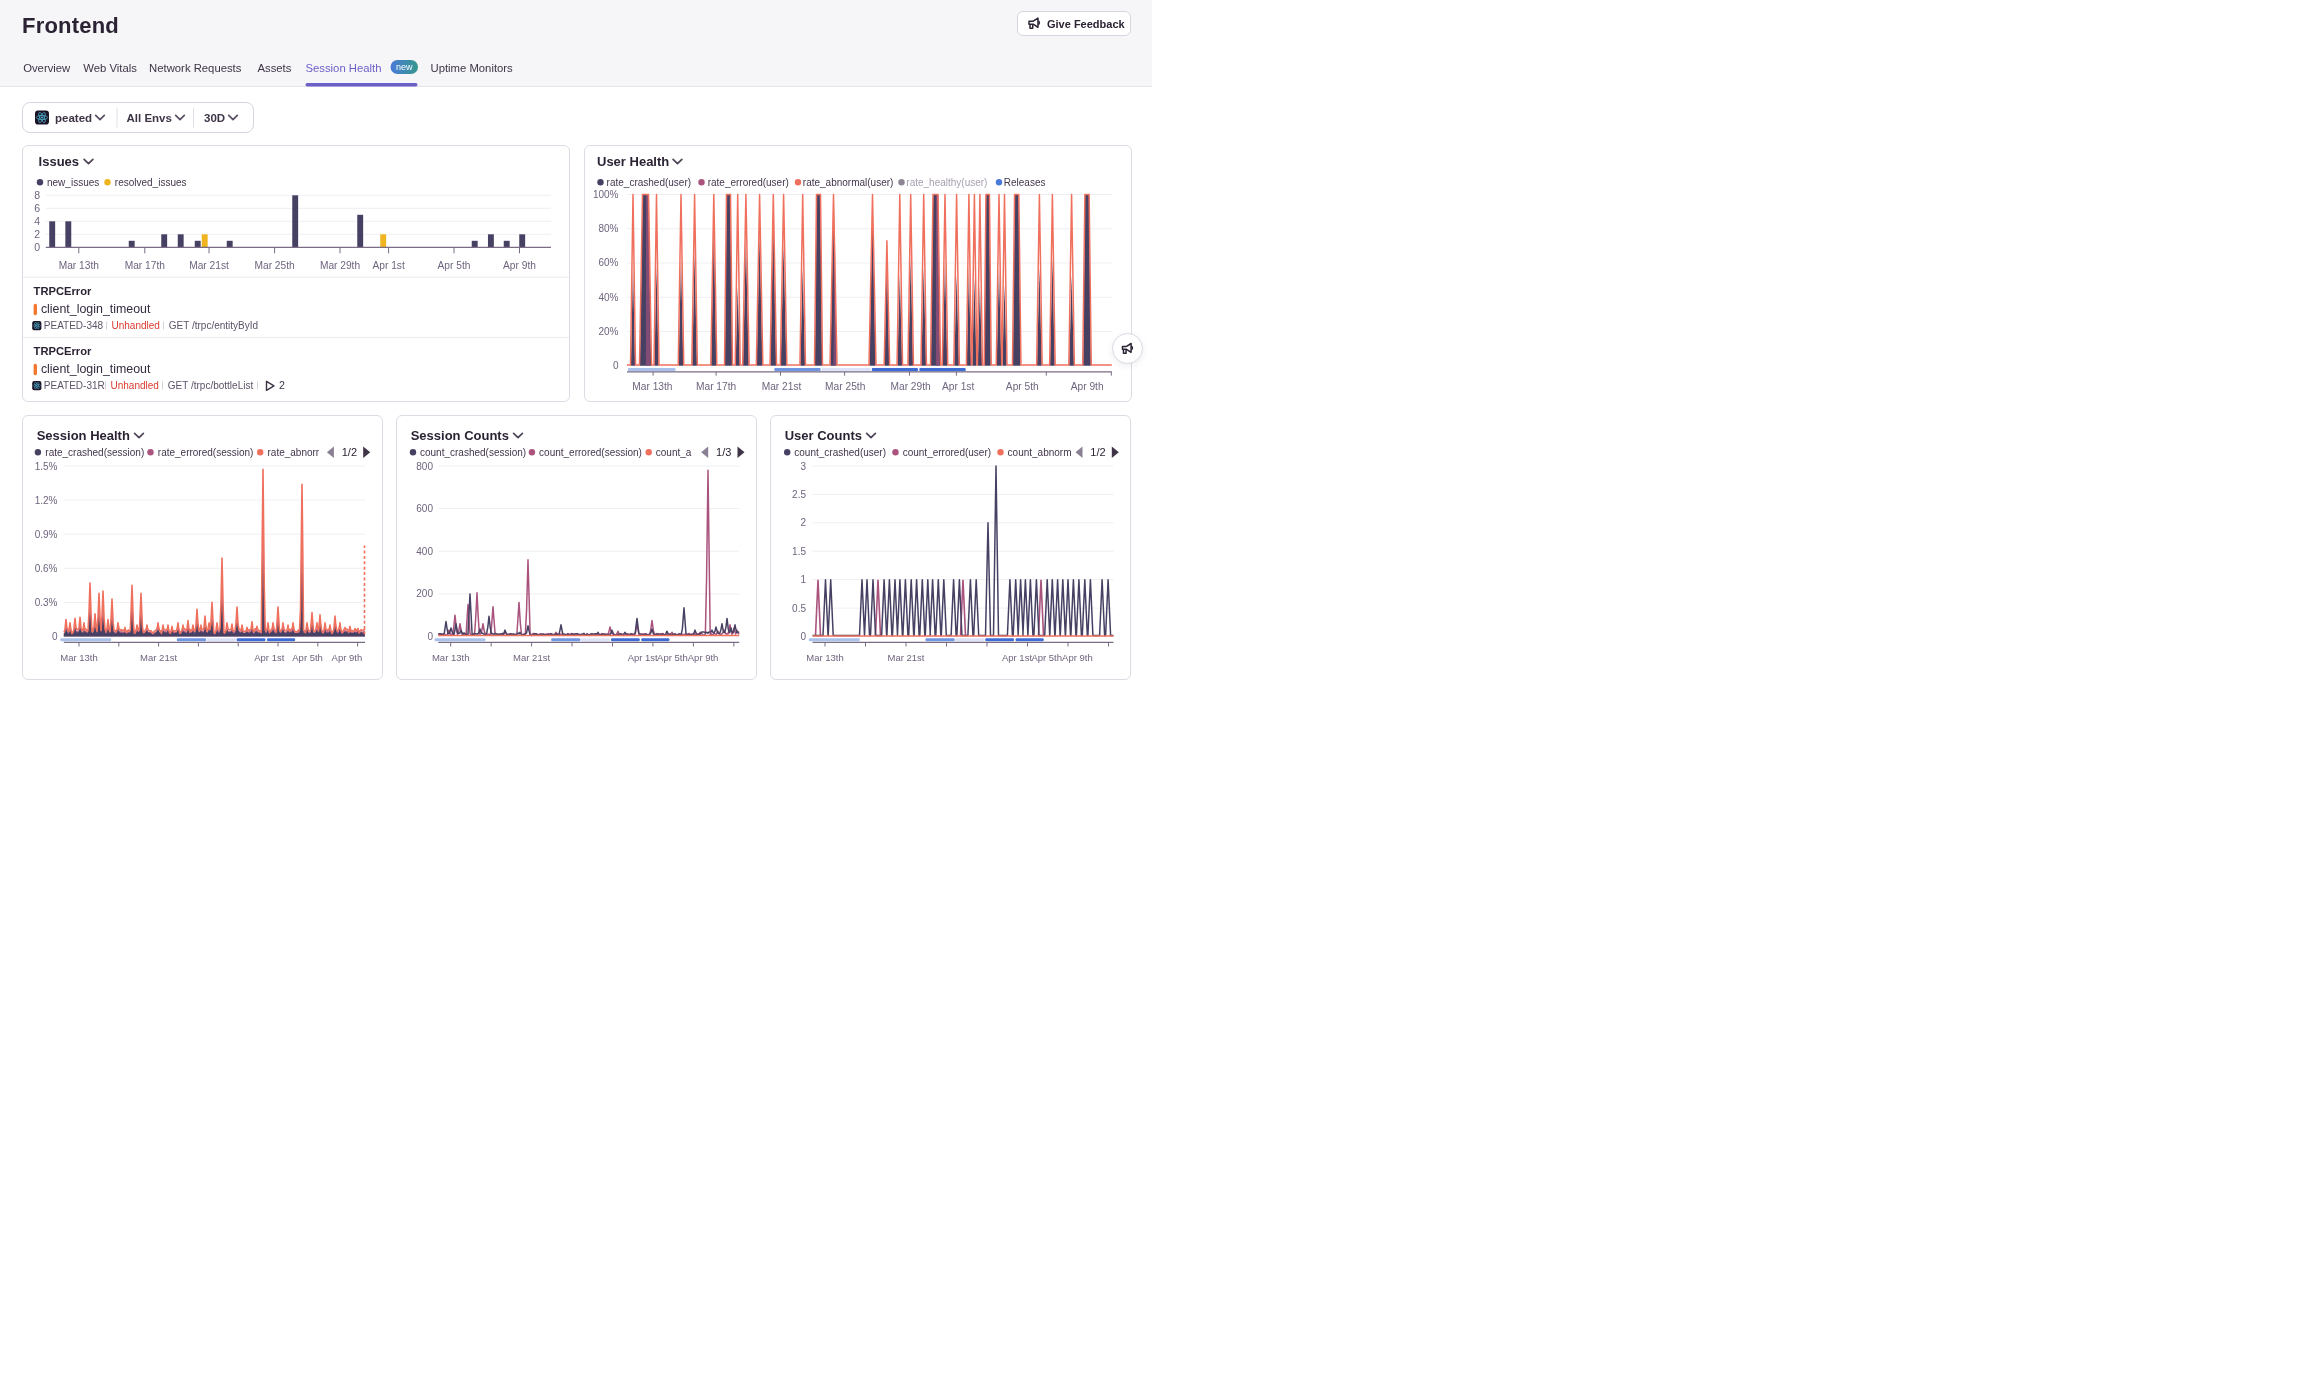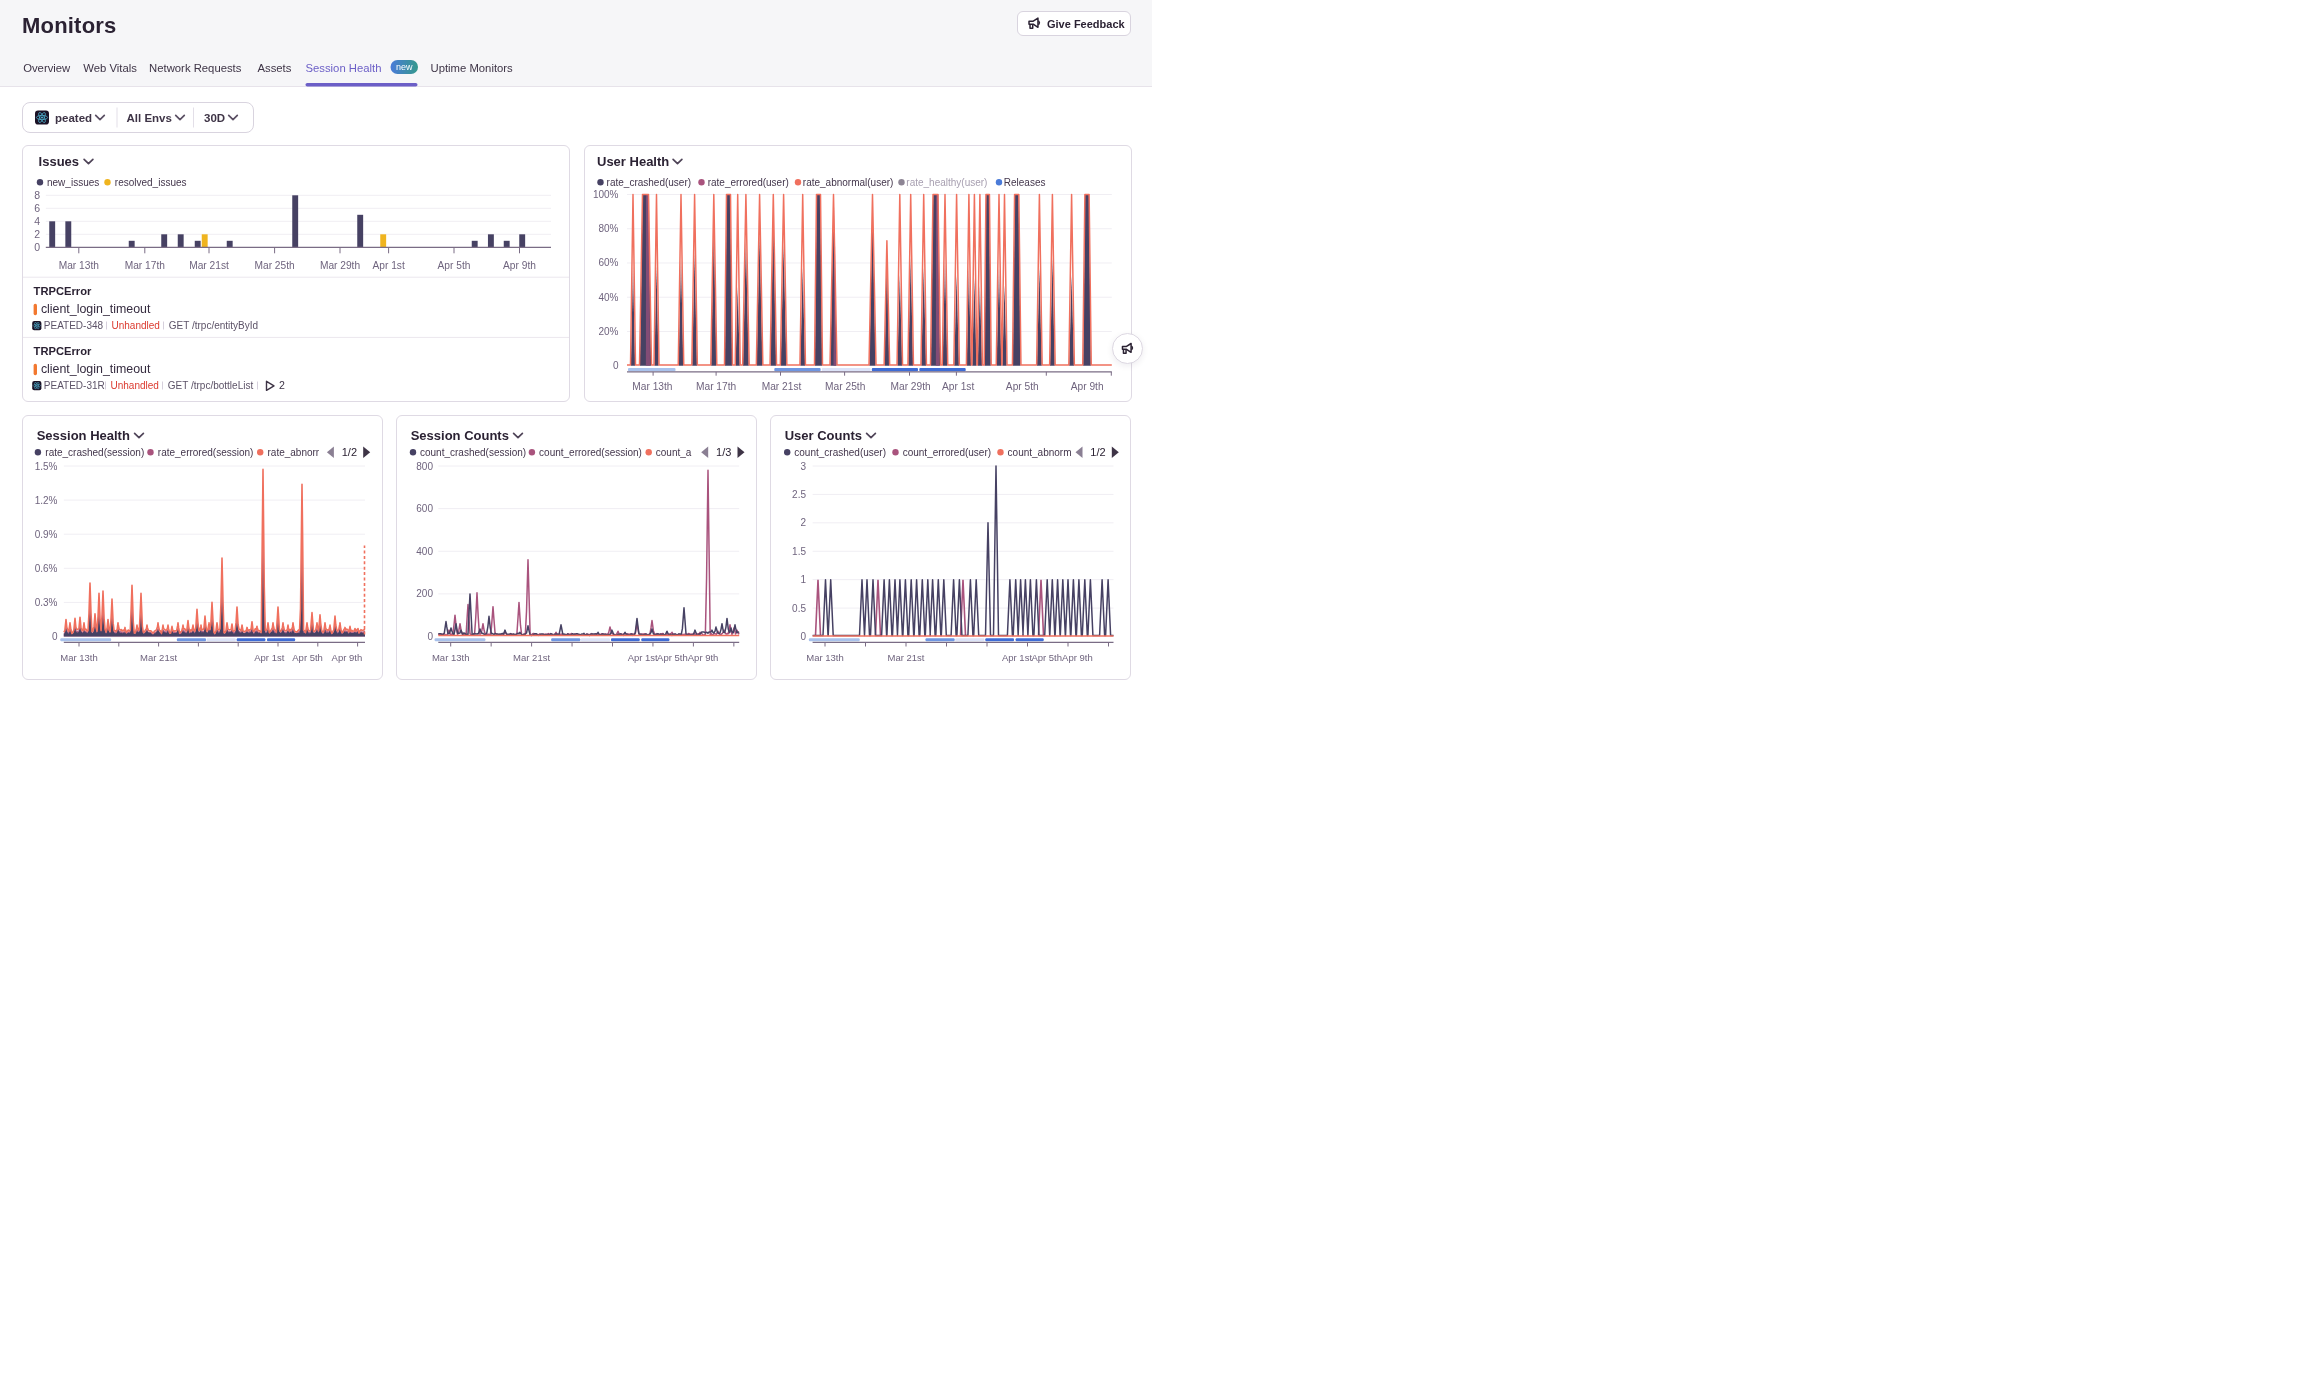--- a/index.html
+++ b/index.html
@@ -2,21 +2,21 @@
 <html><head><meta charset="utf-8">
 <style>
   * { margin:0; padding:0; box-sizing:border-box; }
   html,body { width:1152px; height:694px; background:#fff; overflow:hidden;
     font-family:"Liberation Sans", sans-serif; -webkit-font-smoothing:antialiased; }
   .abs { position:absolute; }
   .card { position:absolute; background:#fff; border:1px solid #DFDAE4; border-radius:6px; }
 </style></head>
 <body>
 <div class="abs" style="left:0;top:0;width:1152px;height:86.5px;background:#F6F6F8;border-bottom:1px solid #E7E3EA;"></div>
-<div class="abs" style="left:22px;top:13px;font-size:22px;font-weight:bold;color:#2B2233;letter-spacing:0.2px;">Monitors</div>
+<div class="abs" style="left:22px;top:13px;font-size:22px;font-weight:bold;color:#2B2233;letter-spacing:0.2px;">Frontend</div>
 <div class="abs" style="left:1017px;top:11px;width:114px;height:25px;background:#fff;border:1px solid #D9D4DF;border-radius:6px;"></div>
 <svg class="abs" style="left:1017px;top:11px;" width="114" height="25" viewBox="0 0 114 25">
 <path d="M12.01 10.19 L16.23 10.19 L20.96 7.15 L20.96 16.26 L16.23 13.23 L12.01 13.23 Z" stroke="#2B2233" stroke-width="1.5" fill="none" stroke-linejoin="round"></path>
     <path d="M13.03 13.23 L13.03 17.27 L15.72 17.27 L15.72 13.23" stroke="#2B2233" stroke-width="1.5" fill="none" stroke-linejoin="round"></path>
     <path d="M21.8 10.19 A 2.446875 2.446875 0 0 1 21.8 13.23" stroke="#2B2233" stroke-width="1.5" fill="none" stroke-linecap="round"></path>
 <text x="30" y="16.7" font-size="11" fill="#2B2233" text-anchor="start" font-weight="bold">Give Feedback</text>
 </svg>
 <svg class="abs" style="left:0;top:0;" width="1152" height="100" viewBox="0 0 1152 100">
     <text x="23.2" y="71.5" font-size="11.3" fill="#3E3446" text-anchor="start" font-weight="normal">Overview</text>
     <text x="83.3" y="71.5" font-size="11.3" fill="#3E3446" text-anchor="start" font-weight="normal">Web Vitals</text>

